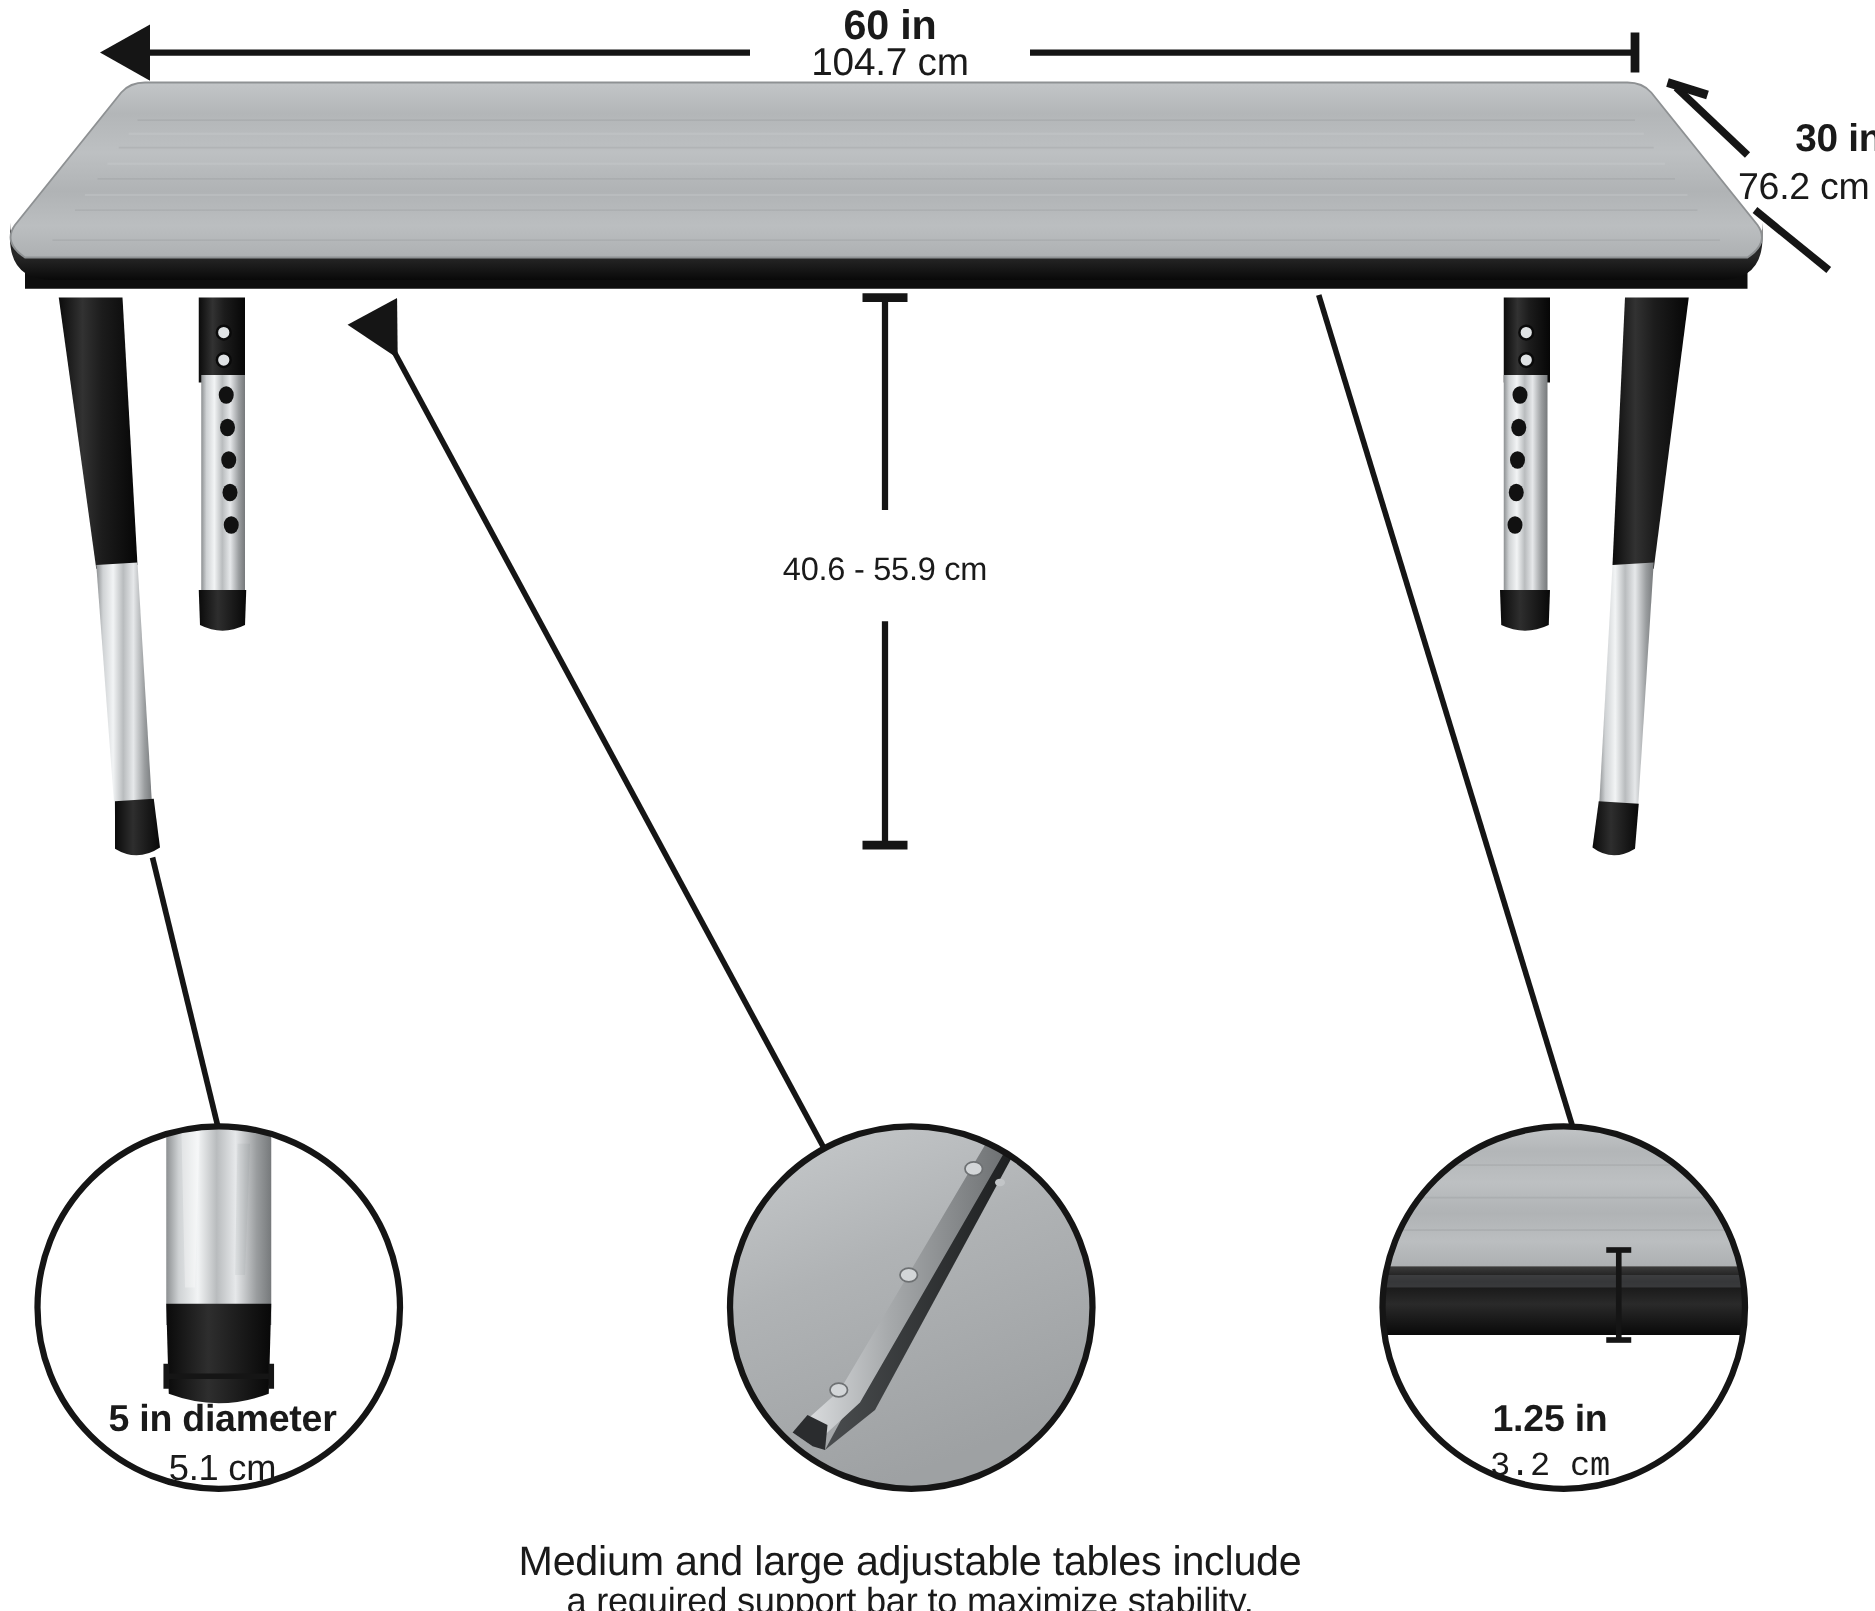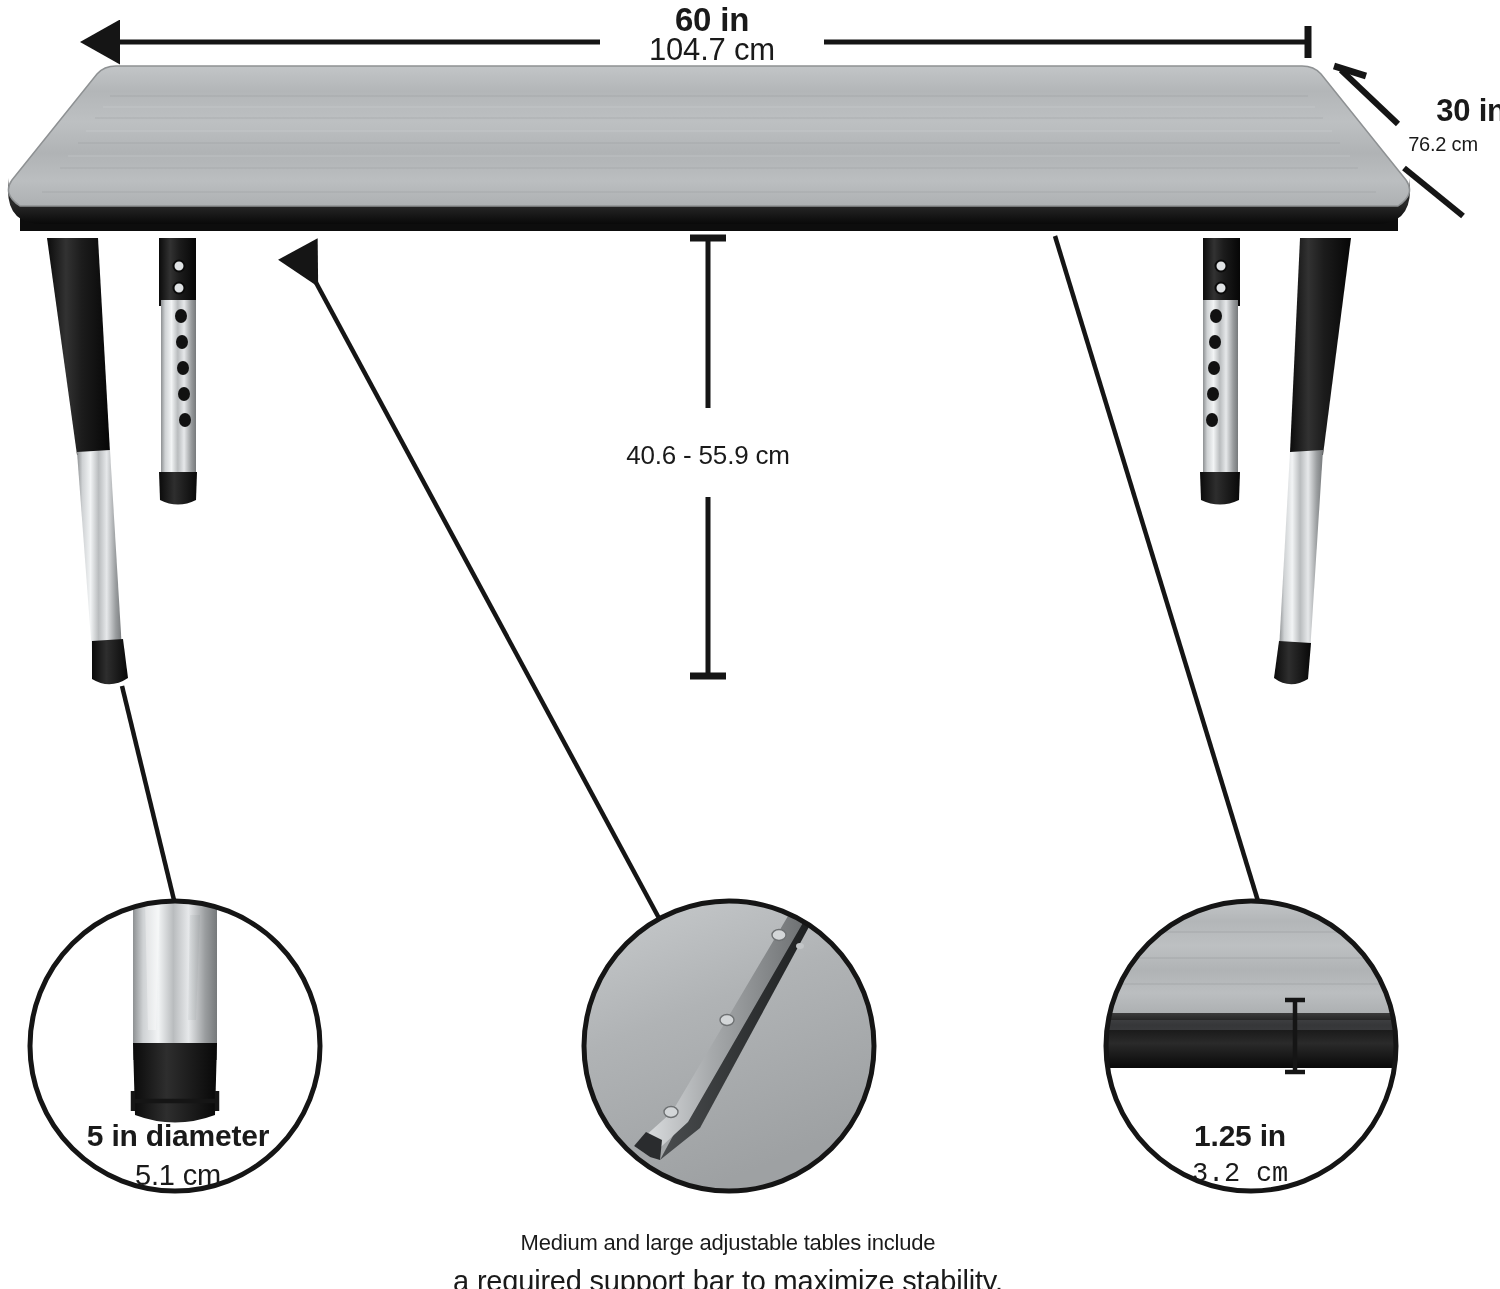--- a/index.html
+++ b/index.html
@@ -47,38 +47,38 @@
     left: 712px; top: 32px;
     font-size: 31px;
   }
   #dim-depth-in {
     left: 1443px; top: 93px;
     font-size: 31px;
     margin-left: 28px;
   }
   #dim-depth-cm {
     left: 1443px; top: 133px;
-    font-size: 20px;
+    font-size: 30px;
   }
   #adj-line1 {
     left: 708px; top: 418px;
     font-size: 31px;
   }
   #adj-line2 {
     left: 708px; top: 440px;
     font-size: 26px;
   }
 
   
   #c1-in { left: 178px; top: 1119px; font-size: 30px; }
   #c1-cm { left: 178px; top: 1159px; font-size: 29px; text-align: right; }
   #c3-in { left: 1240px; top: 1119px; font-size: 30px; }
   #c3-cm { left: 1240px; top: 1159px; font-size: 27px; font-family: Liberation Mono, monospace; }
 
-  #cap1 { left: 728px; top: 1230px; font-size: 22px; }
+  #cap1 { left: 728px; top: 1230px; font-size: 33px; }
   #cap2 { left: 728px; top: 1265px; font-size: 29px; }
 </style>
 </head>
 <body>
 
 <div id="stage">
 
   <svg class="layer" viewBox="0 0 1500 1289">
     <defs>
 

